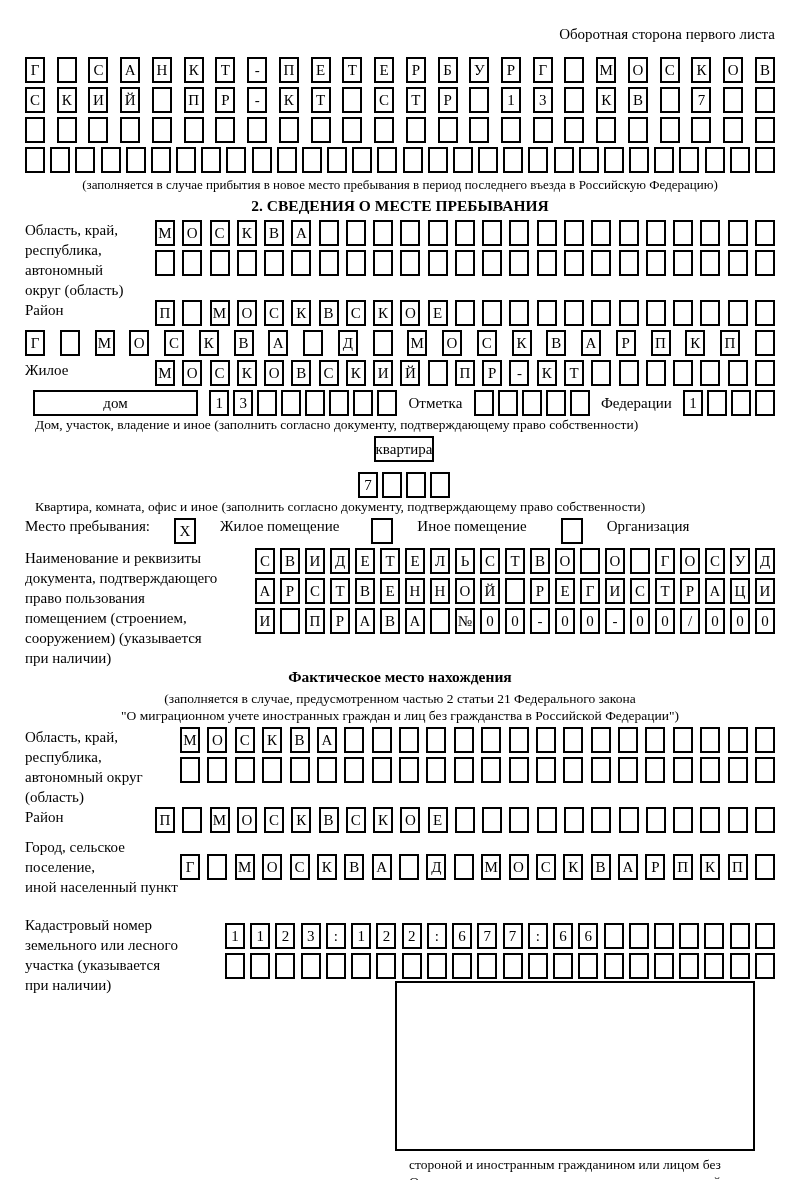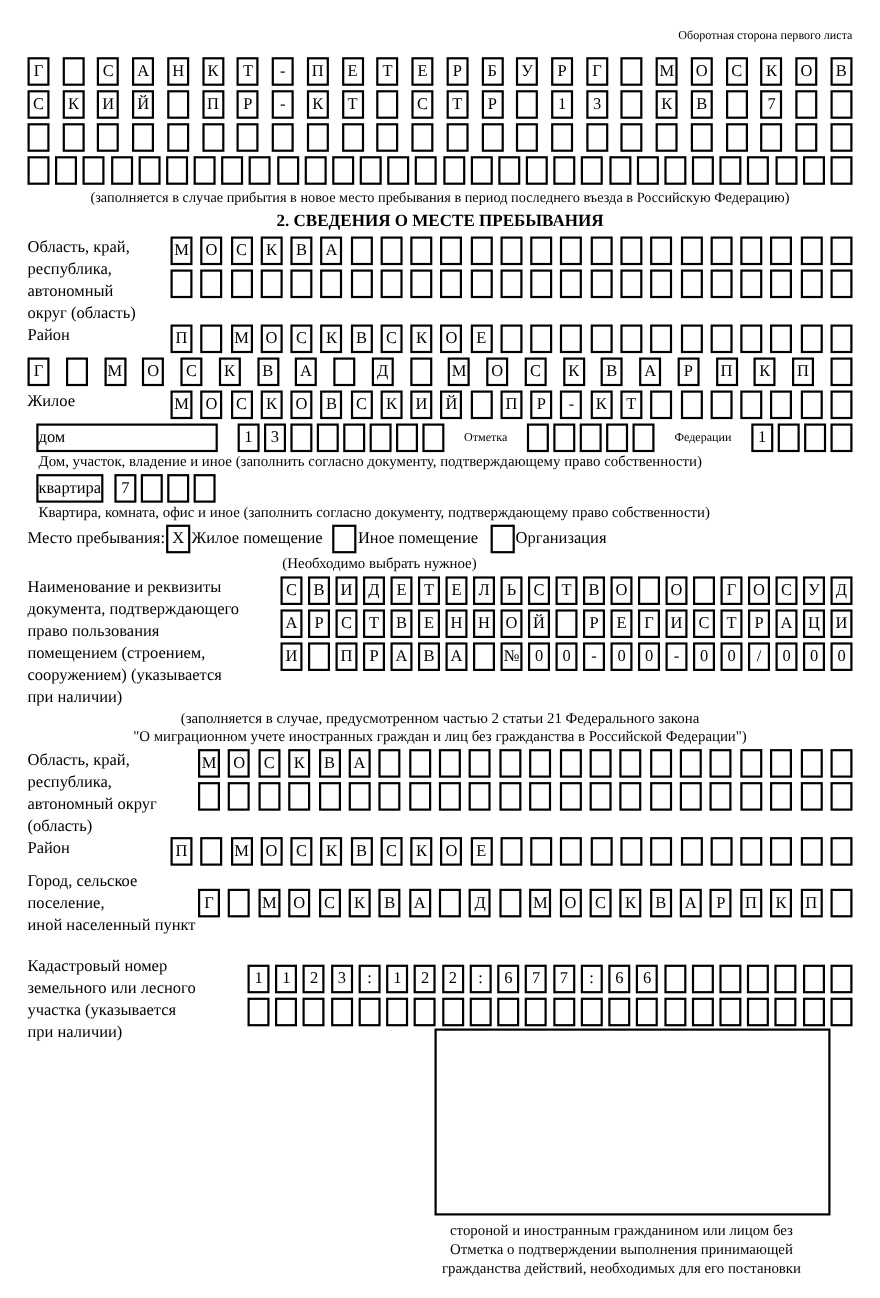--- a/index.html
+++ b/index.html
@@ -1,39 +1,39 @@
 <!DOCTYPE html>
 <html><head>
 <meta charset="utf-8">
 <style>
   html,body{margin:0;padding:0;background:#fff;}
   body{width:800px;height:1180px;color:#000;font-family:"Liberation Serif",serif;overflow:hidden;}
   .content{padding:26px 25px 0 25px;width:750px;}
   .right{text-align:right;}
   .center{text-align:center;}
   .bold{font-weight:bold;}
-  .t15{font-size:11px;}
+  .t15{font-size:15px;}
   .t155{font-size:15.5px;}
   .t13{font-size:13px;}
   .t135{font-size:13.5px;}
   .cell{flex:0 0 auto;width:16px;height:22px;border:2px solid #000;font-size:15px;line-height:22px;text-align:center;background:#fff;}
   .cellrow{display:flex;justify-content:space-between;margin-bottom:4px;}
   .cells-inline{display:flex;gap:4px;}
   .frow{display:flex;}
   .lbl{font-size:15px;line-height:20px;white-space:pre-line;flex:0 0 auto;}
   .w130{flex:0 0 130px;}
   .w150{flex:0 0 150px;}
   .w155{flex:0 0 155px;}
   .w200{flex:0 0 200px;}
   .w230{flex:0 0 230px;}
   .rows{flex:1 1 auto;min-width:0;}
   .hint{font-size:13.5px;margin:1px 0 3px 10px;line-height:16px;}
-  .labelbox{border:2px solid #000;height:22px;line-height:22px;font-size:15px;flex:0 0 auto;}
+  .labelbox{border:2px solid #000;height:22px;line-height:22px;text-align:center;font-size:15px;flex:0 0 auto;}
   .chk{flex:0 0 auto;width:18px;height:22px;border:2px solid #000;text-align:center;line-height:22px;font-size:15px;}
-  .mesto-row{display:flex;align-items:center;gap:1px;font-size:15px;margin-top:3px;}
+  .mesto-row{display:flex;align-items:flex-start;gap:24px;font-size:15px;margin-top:3px;}
   .note-line{line-height:17px;}
   .stamp-box{margin-left:370px;margin-top:-14px;width:356px;height:166px;border:2px solid #000;background:#fff;}
   .stamp-caption{margin-left:330px;width:420px;font-size:13.5px;line-height:17px;margin-top:5px;}
   .vcenter{align-items:center;}
 </style>
 </head>
 <body>
 
 <div class="content">
 
@@ -330,41 +330,40 @@
     <span class="t15">Федерации</span>
     <div class="cells-inline">
         <div class="cell">1</div>
         <div class="cell"></div>
         <div class="cell"></div>
         <div class="cell"></div>
       </div>
   </div>
   <div class="hint">Дом, участок, владение и иное (заполнить согласно документу, подтверждающему право собственности)</div>
 
-  <div class="frow vcenter" style="padding-left:8px;gap:10px;">
+  <div class="frow vcenter" style="padding-left:8px;gap:10px;flex-direction:column;">
     <div class="labelbox w200">квартира</div>
     <div class="cells-inline">
         <div class="cell">7</div>
         <div class="cell"></div>
         <div class="cell"></div>
         <div class="cell"></div>
       </div>
   </div>
   <div class="hint">Квартира, комната, офис и иное (заполнить согласно документу, подтверждающему право собственности)</div>
 
   <div class="mesto-row">
     <span>Место пребывания:</span>
     <span class="chk">X</span>
     <span>Жилое помещение</span>
     <span class="chk" style="margin-left:8px;"></span>
     <span>Иное помещение</span>
     <span class="chk" style="margin-left:10px;"></span>
     <span>Организация</span>
   </div>
-  <div class="t135" style="width:420px;margin-left:110px;text-align:center;line-height:17px;">(Необходимо выбрать нужное)</div>
 
   <div class="frow" style="margin-top:4px;">
     <div class="lbl w230">Наименование и реквизиты
 документа, подтверждающего
 право пользования
 помещением (строением,
 сооружением) (указывается
 при наличии)</div>
     <div class="rows">
       <div class="cellrow">
@@ -432,20 +431,21 @@
           <div class="cell">0</div>
           <div class="cell">0</div>
           <div class="cell">/</div>
           <div class="cell">0</div>
           <div class="cell">0</div>
           <div class="cell">0</div>
         </div>
     </div>
   </div>
 
+  <div class="center bold t155" style="margin:0 0 4px 0;">Фактическое место нахождения</div>
   <div class="center t135 note-line">(заполняется в случае, предусмотренном частью 2 статьи 21 Федерального закона</div>
   <div class="center t135 note-line">"О миграционном учете иностранных граждан и лиц без гражданства в Российской Федерации")</div>
 
   <div class="frow" style="margin-top:3px;">
     <div class="lbl w155">Область, край,
 республика,
 автономный округ
 (область)</div>
     <div class="rows">
       <div class="cellrow">

